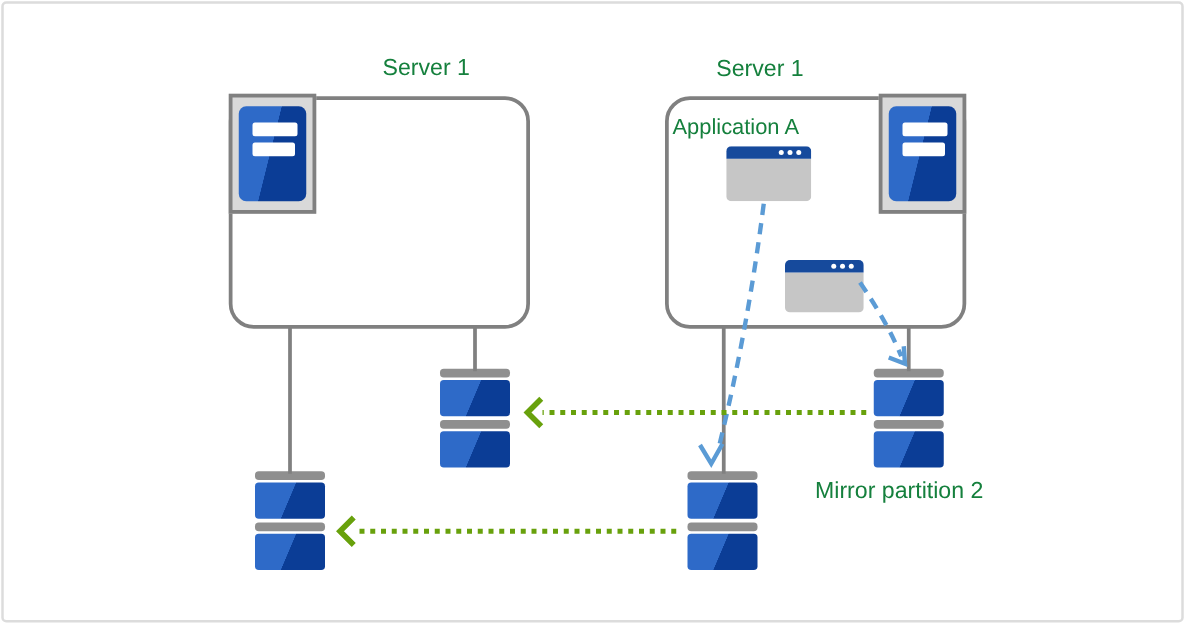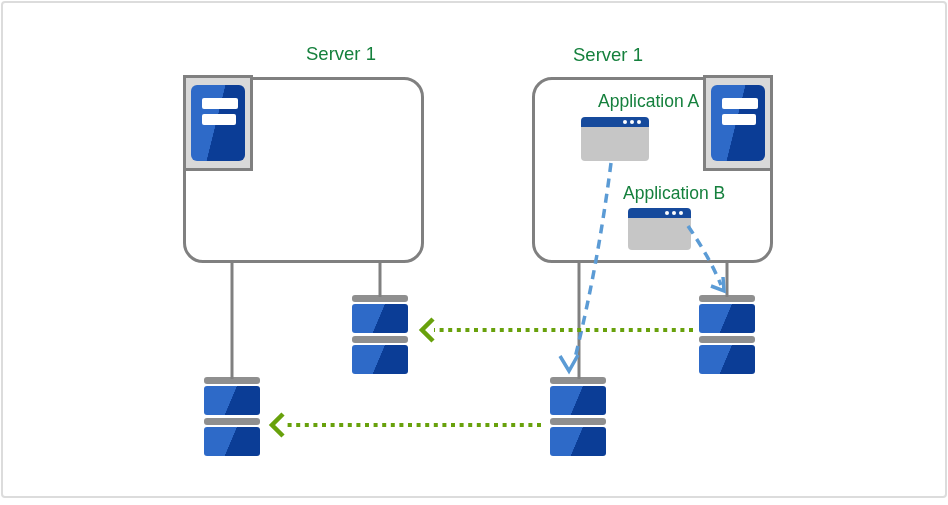--- a/index.html
+++ b/index.html
@@ -79,31 +79,30 @@
 
   <div class="server-box" style="left:532px;top:77px;"></div>
   <div class="server-icon-box" style="left:703px;top:75px;">
     <div class="tower">
       <div class="tower-bar b1"></div>
       <div class="tower-bar b2"></div>
     </div>
   </div>
   <div class="lbl" style="left:573px;top:45px;">Server 1</div>
 
-  <div class="lbl small" style="left:598px;top:91px;">Application A</div>
+  <div class="lbl small" style="left:538px;top:91px;">Application A</div>
   <div class="app-window" style="left:581px;top:117px;width:68px;">
     <div class="app-titlebar">
       <span class="app-dot d1"></span>
       <span class="app-dot d2"></span>
       <span class="app-dot d3"></span>
     </div>
     <div class="app-body" style="height:34px;"></div>
   </div>
 
-  <div class="lbl small" style="left:623px;top:183px;">Application B</div>
   <div class="app-window" style="left:628px;top:208px;width:63px;">
     <div class="app-titlebar">
       <span class="app-dot d1"></span>
       <span class="app-dot d2"></span>
       <span class="app-dot d3"></span>
     </div>
     <div class="app-body" style="height:32px;"></div>
   </div>
 
   <div class="disk" style="left:204px;top:377px;">
@@ -125,20 +124,21 @@
     <div class="disk-bar"></div>
     <div class="disk-platter"></div>
   </div>
 
   <div class="disk" style="left:699px;top:295px;">
     <div class="disk-bar"></div>
     <div class="disk-platter"></div>
     <div class="disk-bar"></div>
     <div class="disk-platter"></div>
   </div>
+  <div class="lbl" style="left:652px;top:382px;">Mirror partition 2</div>
 
 
   <svg class="overlay" width="948" height="505" viewBox="0 0 948 505">
 
     <line x1="232" y1="261" x2="232" y2="379" stroke="#808080" stroke-width="3"></line>
     <line x1="380" y1="261" x2="380" y2="297" stroke="#808080" stroke-width="3"></line>
     <line x1="579" y1="261" x2="579" y2="379" stroke="#808080" stroke-width="3"></line>
     <line x1="727" y1="261" x2="727" y2="297" stroke="#808080" stroke-width="3"></line>
 
     <g>

